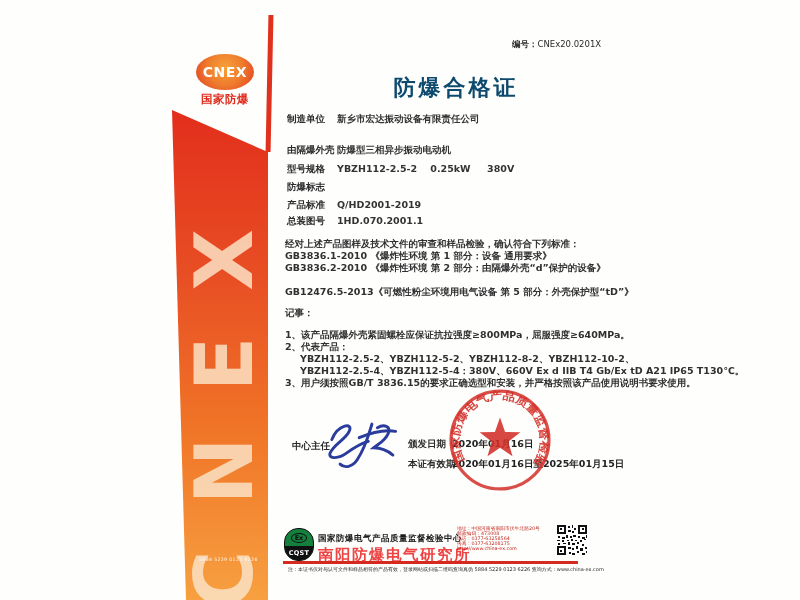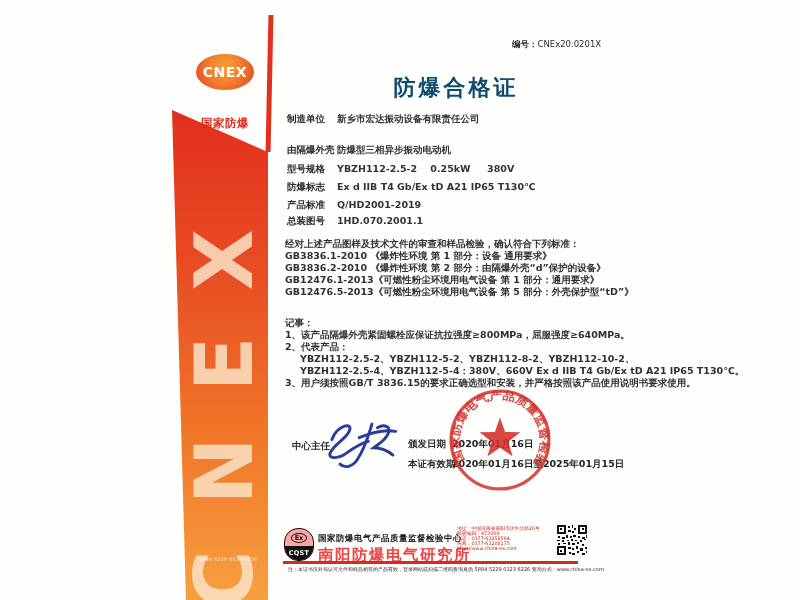--- a/index.html
+++ b/index.html
@@ -13,38 +13,38 @@
         clip-path:polygon(2px 5px,98px 47px,98px 495px,16px 495px);}
   .band-text{left:-15px;top:353px;width:480px;height:86px;transform:rotate(-90deg);
              font-size:80px;font-weight:bold;letter-spacing:46px;text-align:center;line-height:86px;
              color:rgba(250,226,196,0.85);}
   .band-serial{left:199px;top:557px;font-size:4.6px;letter-spacing:.4px;color:rgba(255,255,255,0.92);}
   .cnex-oval{left:196px;top:54px;width:58px;height:36px;border-radius:50%;
              background:radial-gradient(circle at 50% 38%,#f7a13b 0%,#ef7c2d 48%,#e03a22 100%);
              display:flex;align-items:center;justify-content:center;
              color:#fff;font-weight:bold;font-size:14px;letter-spacing:.5px;}
   .cnex-caption{left:184px;top:92px;width:82px;text-align:center;font-size:11.5px;font-weight:bold;
-                color:#e02a1a;letter-spacing:.5px;margin-top:24px;}
+                color:#e02a1a;letter-spacing:.5px;}
   
   .cert-no{left:478px;top:39px;font-size:8.5px;}
   .cert-no b{font-weight:bold;}
   .title{left:356px;top:73px;width:200px;text-align:center;font-size:22px;font-weight:bold;
          letter-spacing:3px;color:#0c4a6e;}
   
   .lab{font-size:9.5px;font-weight:bold;white-space:nowrap;}
   .val{font-size:9.5px;font-weight:bold;color:#333;white-space:nowrap;}
   .pre{white-space:pre;}
   
   .line{font-size:9.5px;font-weight:bold;color:#303030;white-space:nowrap;}
   
   .sig-label{font-size:9.5px;font-weight:bold;}
   .date-val{font-size:9.5px;font-weight:bold;color:#222;}
   
   .cqst{left:284px;top:528px;width:28px;height:31px;border:1.5px solid #101010;border-radius:14px;
-        overflow:hidden;background:#fca5a5;}
+        overflow:hidden;background:#15803d;}
   .cqst .ex{height:17px;display:flex;align-items:center;justify-content:center;}
   .cqst .ex span{border:1px solid #101010;border-radius:50%;font-size:6.5px;font-weight:bold;
         padding:0 3px;color:#101010;}
   .cqst .cq{height:14px;background:#101010;color:#fff;font-size:6.5px;font-weight:bold;
         display:flex;align-items:center;justify-content:center;letter-spacing:.3px;}
   .center-name{left:318px;top:533px;font-size:8.5px;font-weight:bold;letter-spacing:.5px;color:#1a1a1a;}
   .institute{left:318px;top:545px;font-size:15.5px;font-weight:bold;letter-spacing:1.5px;color:#ef4444;}
   .red-line{left:283px;top:561px;width:295px;height:2.5px;background:#d42a20;}
   .addr{left:457px;top:526px;font-size:4.8px;line-height:5.1px;color:#c3271d;white-space:nowrap;}
   .foot-note{left:288px;top:566px;font-size:5px;color:#2a2a2a;white-space:nowrap;}
@@ -72,35 +72,33 @@
   <div class="abs lab" style="left:287px;top:113px;">制造单位</div>
   <div class="abs val" style="left:337px;top:113px;">新乡市宏达振动设备有限责任公司</div>
 
   <div class="abs lab" style="left:287px;top:144px;">由隔爆外壳</div>
   <div class="abs val" style="left:337px;top:144px;">防爆型三相异步振动电动机</div>
 
   <div class="abs lab" style="left:287px;top:163px;">型号规格</div>
   <div class="abs val pre" style="left:337px;top:163px;">YBZH112-2.5-2    0.25kW     380V</div>
 
   <div class="abs lab" style="left:287px;top:181px;">防爆标志</div>
-  <div class="abs val" style="left:337px;top:181px;">Ex d IIB T4 Gb/Ex tD A21 IP65 T130℃</div>
 
   <div class="abs lab" style="left:287px;top:199px;">产品标准</div>
   <div class="abs val" style="left:337px;top:199px;">Q/HD2001-2019</div>
 
   <div class="abs lab" style="left:287px;top:215px;">总装图号</div>
   <div class="abs val" style="left:337px;top:215px;">1HD.070.2001.1</div>
 
   <div class="abs line" style="left:285px;top:238px;">经对上述产品图样及技术文件的审查和样品检验，确认符合下列标准：</div>
   <div class="abs line" style="left:285px;top:250px;">GB3836.1-2010 《爆炸性环境 第 1 部分：设备 通用要求》</div>
   <div class="abs line" style="left:285px;top:262px;">GB3836.2-2010 《爆炸性环境 第 2 部分：由隔爆外壳“d”保护的设备》</div>
-  <div class="abs line" style="left:285px;top:274px;">GB12476.1-2013《可燃性粉尘环境用电气设备  第 1 部分：通用要求》</div>
   <div class="abs line" style="left:285px;top:286px;text-align:center;">GB12476.5-2013《可燃性粉尘环境用电气设备  第 5 部分：外壳保护型“tD”》</div>
 
-  <div class="abs line" style="left:285px;top:317px;font-family:Liberation Serif, serif;">记事：</div>
+  <div class="abs line" style="left:285px;top:307px;font-family:Liberation Serif, serif;">记事：</div>
   <div class="abs line" style="left:285px;top:329px;">1、该产品隔爆外壳紧固螺栓应保证抗拉强度≥800MPa，屈服强度≥640MPa。</div>
   <div class="abs line" style="left:285px;top:341px;">2、代表产品：</div>
   <div class="abs line" style="left:300px;top:353px;">YBZH112-2.5-2、YBZH112-5-2、YBZH112-8-2、YBZH112-10-2、</div>
   <div class="abs line pre" style="left:300px;top:365px;">YBZH112-2.5-4、YBZH112-5-4：380V、660V   Ex d IIB T4 Gb/Ex tD A21 IP65 T130℃。</div>
   <div class="abs line" style="left:285px;top:377px;">3、用户须按照GB/T 3836.15的要求正确选型和安装，并严格按照该产品使用说明书要求使用。</div>
 
   <div class="abs sig-label" style="left:292px;top:440px;">中心主任</div>
 
   <svg class="abs" style="left:320px;top:413px;" width="82" height="64" viewBox="0 0 90 64">
     <g fill="none" stroke="#2a3d9c" stroke-width="3.2" stroke-linecap="round">

